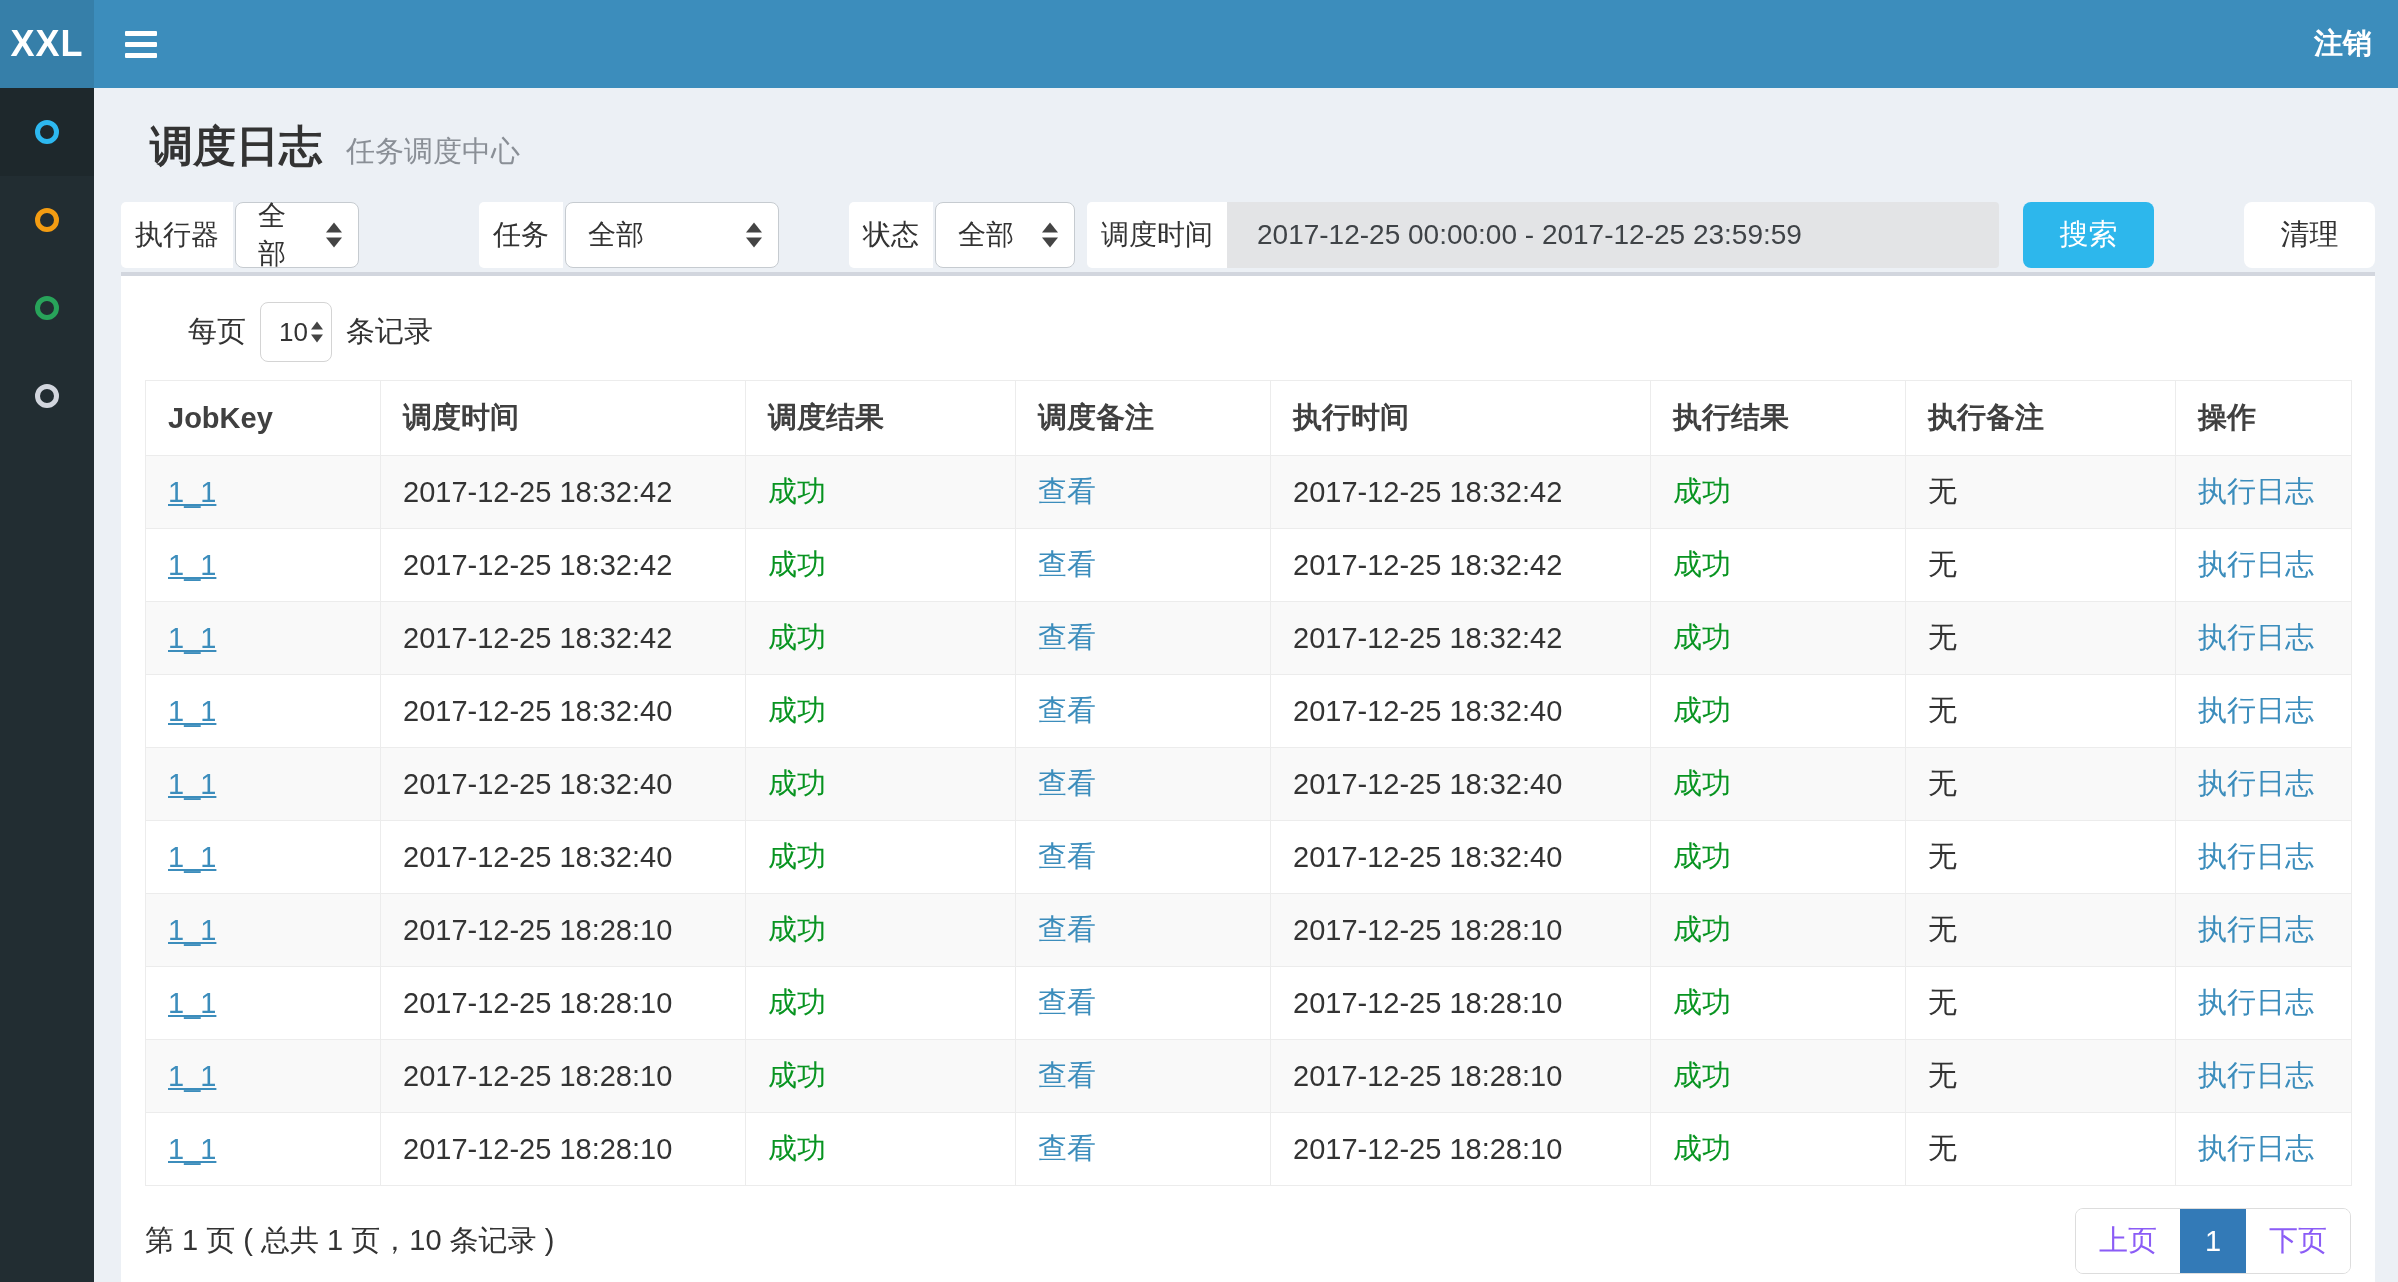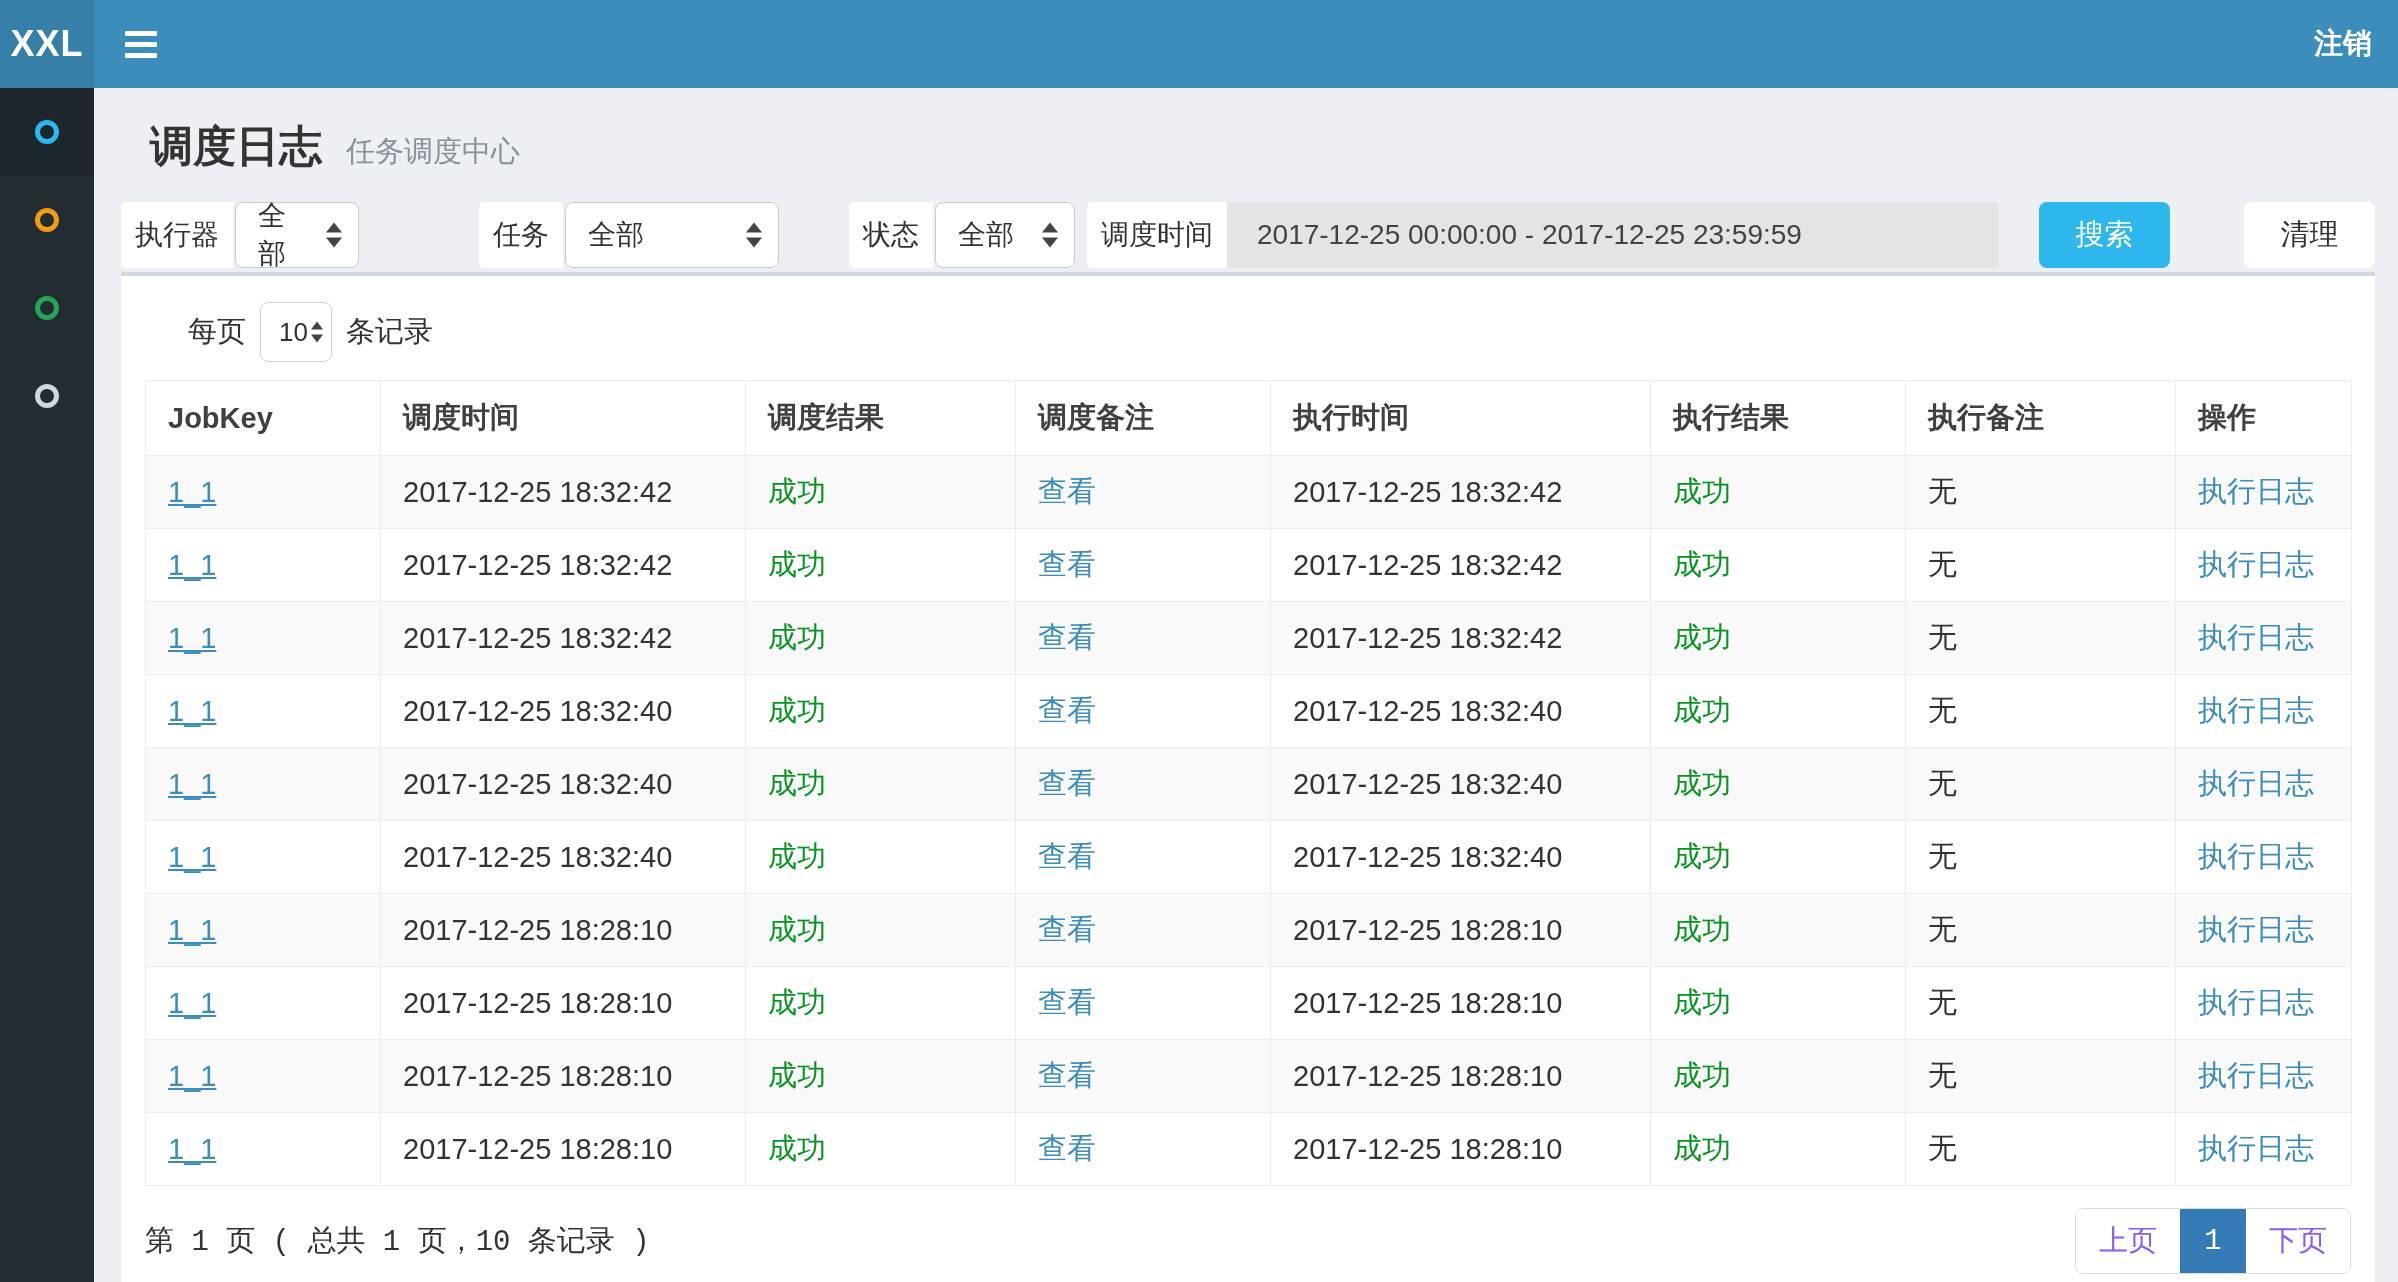--- a/index.html
+++ b/index.html
@@ -59,21 +59,21 @@
   .g2 { margin-left:120px; }
   .g2 .fselect { width:214px; }
   .g3 { margin-left:70px; }
   .g3 .fselect { width:140px; }
   .g4 { margin-left:12px; }
   .dateinput { background:#e3e4e6; border:none; color:#3f4347; width:772px;
                height:66px; font-size:28px; padding:0 0 0 30px;
                font-family:inherit; border-radius:0 4px 4px 0; }
   .btn { height:66px; border:none; border-radius:8px; font-size:29px;
          cursor:pointer; font-family:inherit; }
-  .btn-search { width:131px; margin-left:40px; background:#2db7ec; color:#fff; }
+  .btn-search { width:131px; margin-left:24px; background:#2db7ec; color:#fff; }
   .btn-clean  { width:131px; margin-left:auto; background:#fff; color:#333; }
 
   
   .box { background:#fff; border-top:4px solid #d2d6de; padding:0 24px;
          height:1012px; }
   .pagesize-row { display:flex; align-items:center; padding:26px 0 18px 0; gap:14px;
                   font-size:29px;margin-left:43px; }
   .pagesize-select { position:relative; background:#fff; border:1px solid #d4d4d4;
                      border-radius:8px; height:60px; width:72px;
                      display:flex; align-items:center; padding-left:18px;
@@ -90,21 +90,21 @@
   th { height:75px; font-weight:bold; color:#404040; }
   td { height:73px; color:#333; }
   tbody tr:nth-child(odd) { background:#f9f9f9; }
   col.c1{width:235px} col.c2{width:365px} col.c3{width:270px} col.c4{width:255px}
   col.c5{width:380px} col.c6{width:255px} col.c7{width:270px} col.c8{width:176px}
   .cell-link { color:#3c8dbc; cursor:pointer; text-decoration:none; }
   .cell-link.u { text-decoration:underline; }
   .cell-success { color:#089421; }
 
   
-  .table-footer { display:flex; align-items:center; margin-top:22px;font-family:Liberation Mono, monospace; }
+  .table-footer { display:flex; align-items:center; margin-top:22px; }
   .page-summary { font-size:29px; color:#333; }
   .pager { margin-left:auto; display:flex; border:1px solid #ddd; border-radius:8px;
            overflow:hidden; background:#fff; }
   .pager .pbtn { height:64px; display:flex; align-items:center; justify-content:center;
                  font-size:29px; color:#8b5cf6; cursor:pointer; background:#fff;
                  border:none; font-family:inherit; }
   .pager .prev, .pager .next { width:104px; }
   .pager .pnum { width:66px; background:#337ab7; color:#fff; }
 </style>
 </head>

